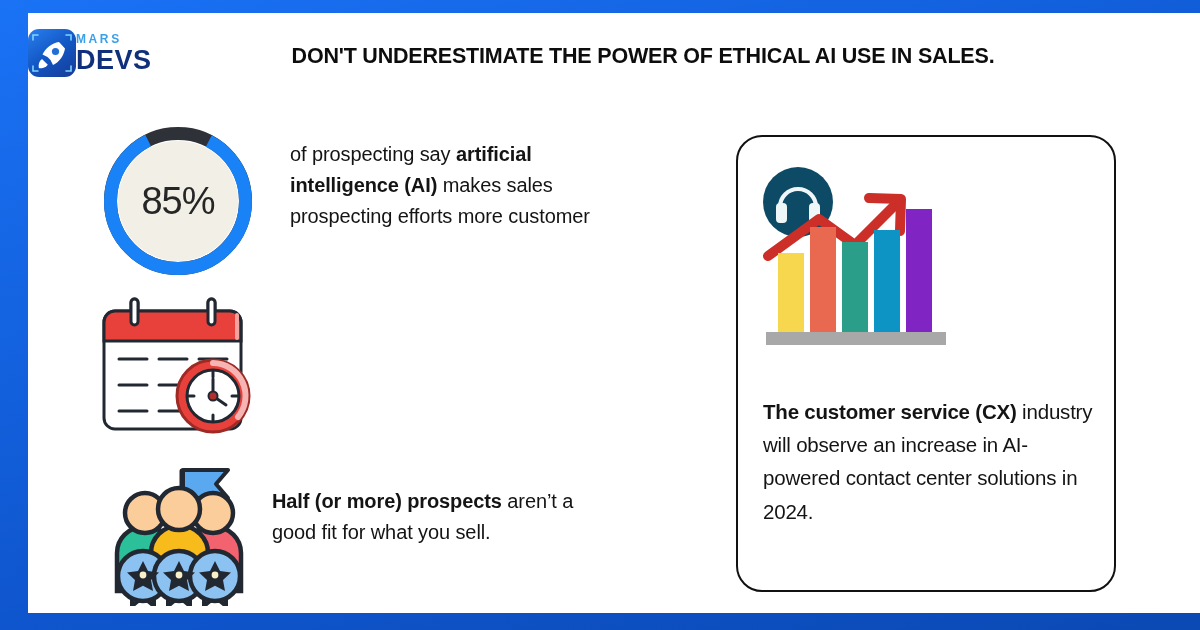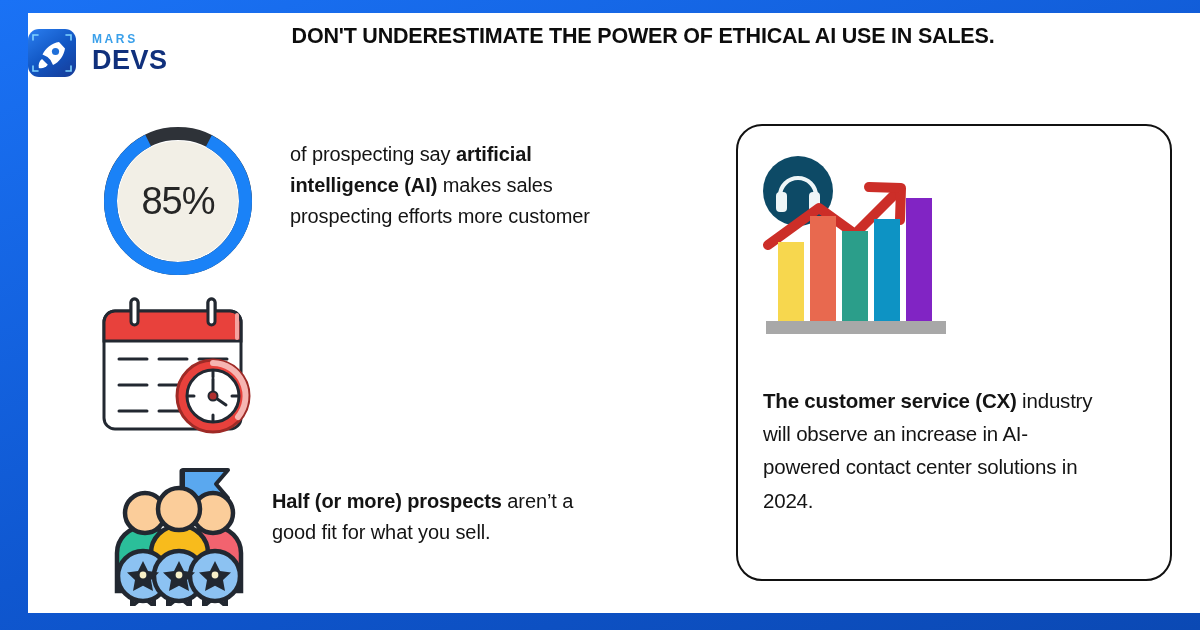--- a/index.html
+++ b/index.html
@@ -41,21 +41,21 @@
   }
 
   #logo {
     position: absolute;
     left: 0px;
     top: 12px;
     width: 160px;
     height: 56px;
     display: flex;
     align-items: center;
-    gap: 16px;
+    gap: 0;
   }
   #logo-mark {
     width: 48px;
     height: 48px;
     border-radius: 11px;
     background: linear-gradient(145deg, #2a7ef0 0%, #1257c4 50%, #173b96 100%);
     position: relative;
     flex: 0 0 auto;
   }
   #logo-mark svg { position: absolute; left: 0; top: 0; }
@@ -86,20 +86,21 @@
     width: 870px;
     text-align: center;
   }
   .title-line {
     font-size: 21.5px;
     font-weight: bold;
     color: #0d0d0d;
     letter-spacing: -0.2px;
     line-height: 1.45;
     white-space: nowrap;
+    margin-top: 20px;
   }
 
   
   #left-col {
     position: absolute;
     left: 45px;
     top: 100px;
     width: 600px;
     height: 500px;
   }
@@ -136,22 +137,22 @@
     font-size: 38px;
     font-weight: normal;
     color: #262626;
     letter-spacing: -1px;
   }
 
   
   #cx-card {
     position: absolute;
     left: 708px;
-    top: 111px;
-    width: 436px;
+    top: 122px;
+    width: 380px;
     height: 457px;
     border: 2.6px solid #111111;
     border-radius: 26px;
     box-sizing: border-box;
     background: #ffffff;
     padding-left: 30px;
   }
   #cx-illustration {
     position: absolute;
     left: 18px;

